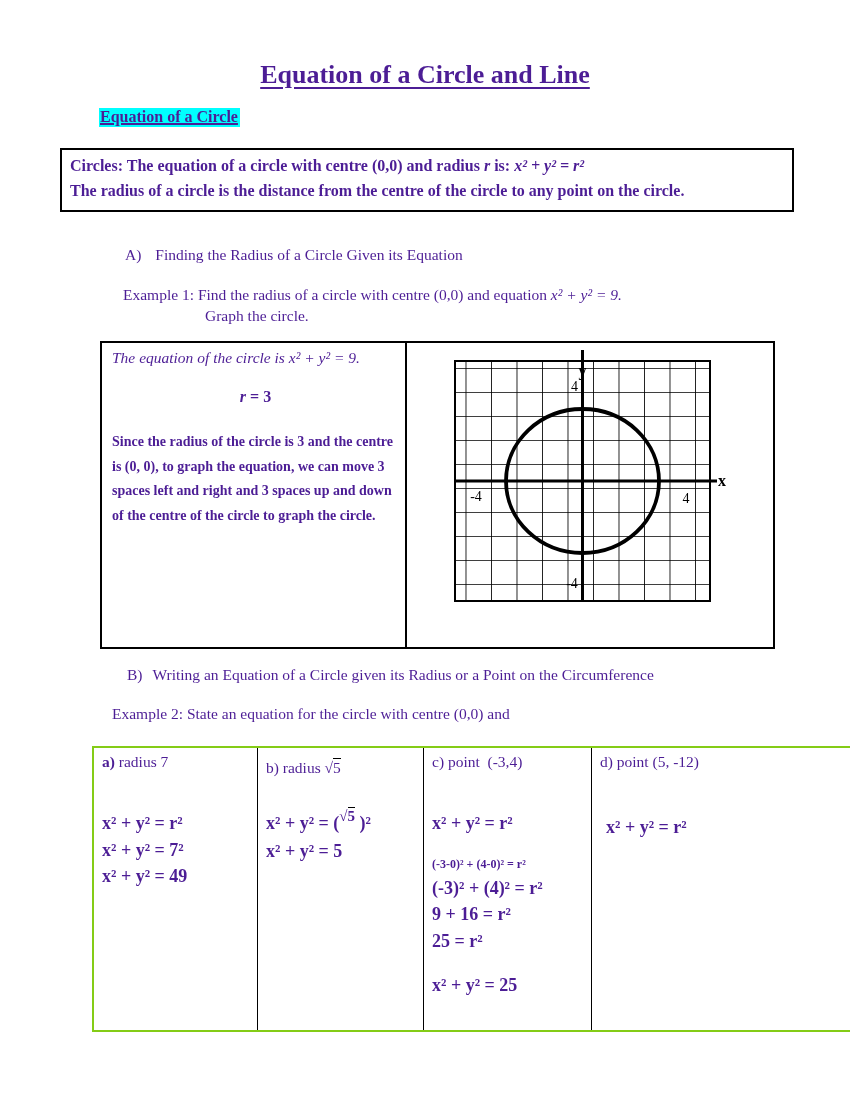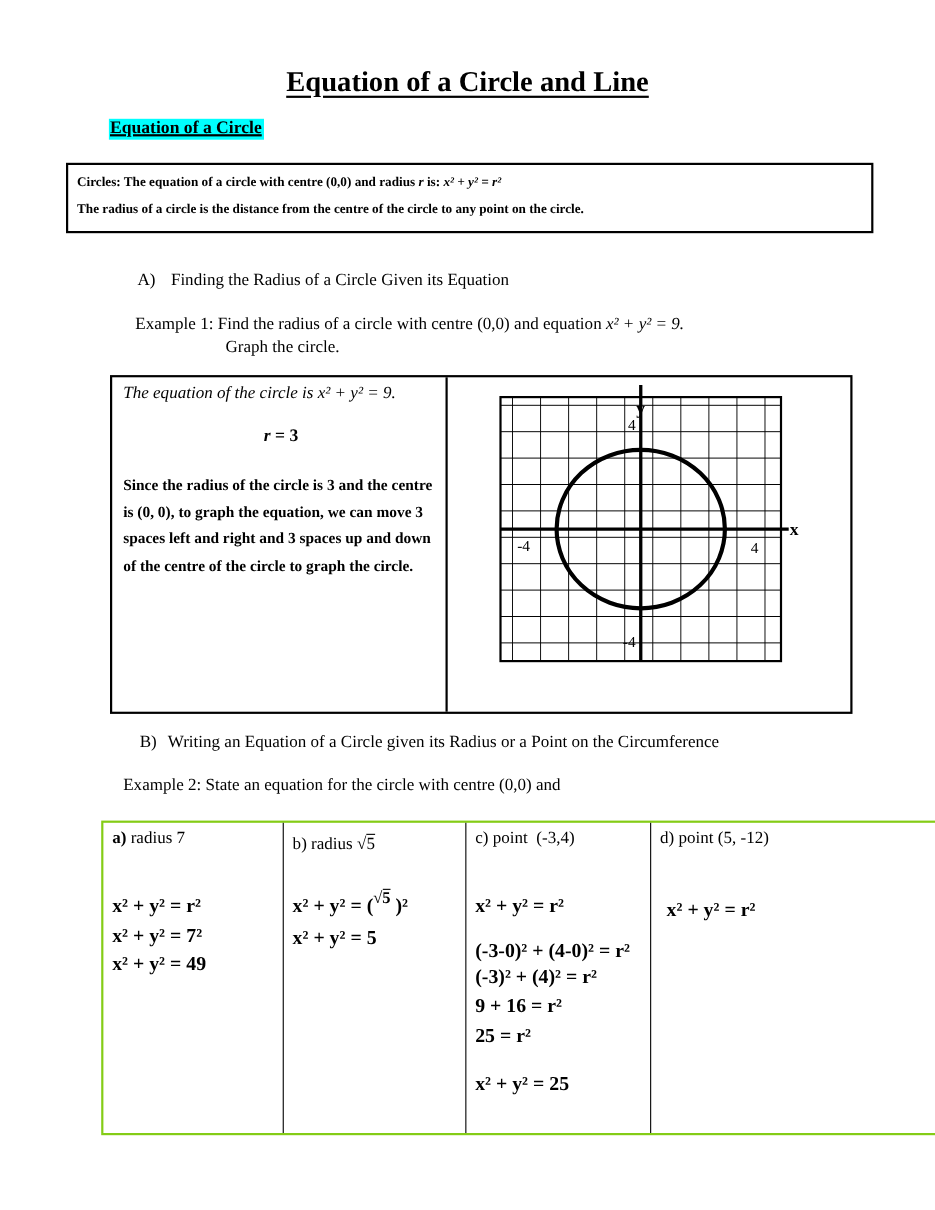--- a/index.html
+++ b/index.html
@@ -1,35 +1,35 @@
 <!DOCTYPE html>
 <html><head>
 <meta charset="utf-8">
 <style>
   html,body { margin:0; padding:0; background:#ffffff; }
   .page {
     position:relative; width:850px; height:1100px; background:#ffffff;
-    font-family:"Liberation Serif","DejaVu Serif",serif; color:#000000; overflow:hidden;
+    font-family:"Liberation Serif","DejaVu Serif",serif; color:#4c1d95; overflow:hidden;
   }
   .it { font-style:italic; }
   .bi { font-style:italic; font-weight:bold; }
 
   
   .title { position:absolute; top:59px; left:0; width:850px; text-align:center;
            font-size:26px; font-weight:bold; line-height:32px; }
   .title .u { text-decoration:underline; text-decoration-thickness:2px; text-underline-offset:4px; }
 
   
   .subheading { position:absolute; left:99px; top:108px; font-size:16px; font-weight:bold;
                 background:#00ffff; padding:0 2px 1px 1px;
                 text-decoration:underline; text-decoration-thickness:1.5px; }
 
   
   .defbox { position:absolute; left:60px; top:148px; width:714px; border:2px solid #000;
-            padding:3px 8px 7px 8px; font-weight:bold; font-size:12px; line-height:25px; }
+            padding:3px 8px 7px 8px; font-weight:bold; font-size:16px; line-height:25px; }
   .defbox .l1 { white-space:nowrap; }
 
   
   .secline { position:absolute; font-size:15.5px; line-height:20px; white-space:pre-wrap; }
   .seclabel { margin-right:14px; }
   .example1 { position:absolute; left:123px; top:284px; font-size:15.5px; line-height:21px; }
   .example1 .line2 { margin-left:82px; }
 
   
   .ex1box { position:absolute; left:100px; top:341px; width:675px; height:308px;
@@ -50,21 +50,21 @@
   
   .ex2table { position:absolute; left:92px; top:746px; width:797px; height:286px;
               border:2px solid #84cc16; box-sizing:border-box; display:grid;
               grid-template-columns:164px 166px 168px 1fr; }
   .tcell { border-right:1.5px solid #000; box-sizing:border-box;
            padding:4px 4px 0 8px; font-size:15.5px; line-height:20px; }
   .tcell:last-child { border-right:none; }
   .thead { white-space:pre-wrap; }
   .thead-b { margin-top:6px; }
   .eq { font-weight:bold; font-size:18px; line-height:26.5px; white-space:nowrap; }
-  .eq-sm { font-weight:bold; font-size:18px; line-height:22px; white-space:nowrap; }
+  .eq-sm { font-weight:bold; font-size:12px; line-height:22px; white-space:nowrap; }
   .gap-a { margin-top:38px; }
   .gap-b { margin-top:32px; }
   .gap-c1 { margin-top:38px; }
   .gap-c2 { margin-top:16px; }
   .gap-c6 { margin-top:18px; }
   .gap-d { margin-top:42px; margin-left:6px; }
   .ov { border-top:1.5px solid #000; }
   .rad-raised { position:relative; top:-8px; font-size:15px; }
 </style>
 </head>

